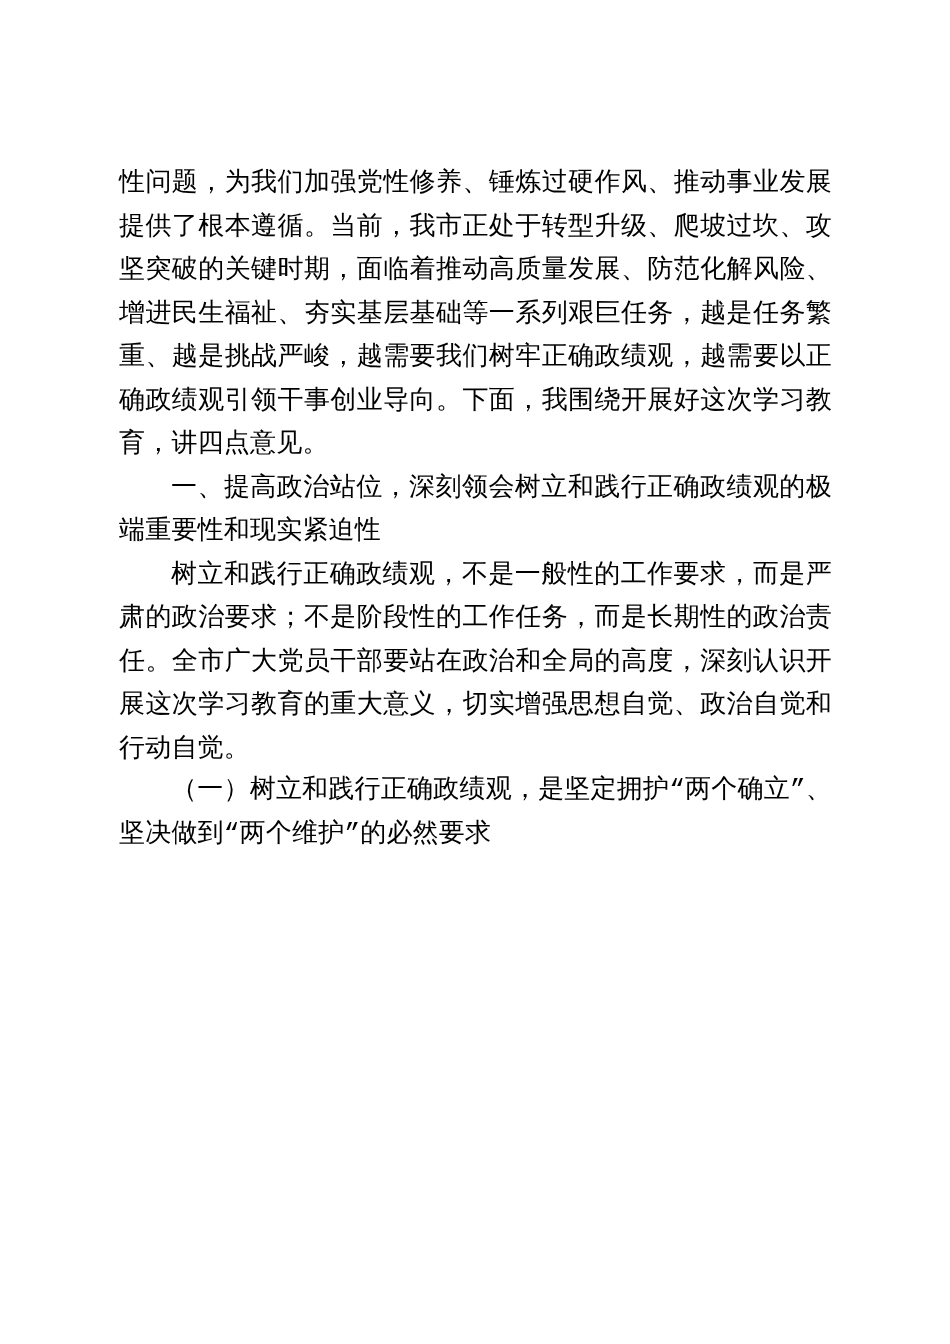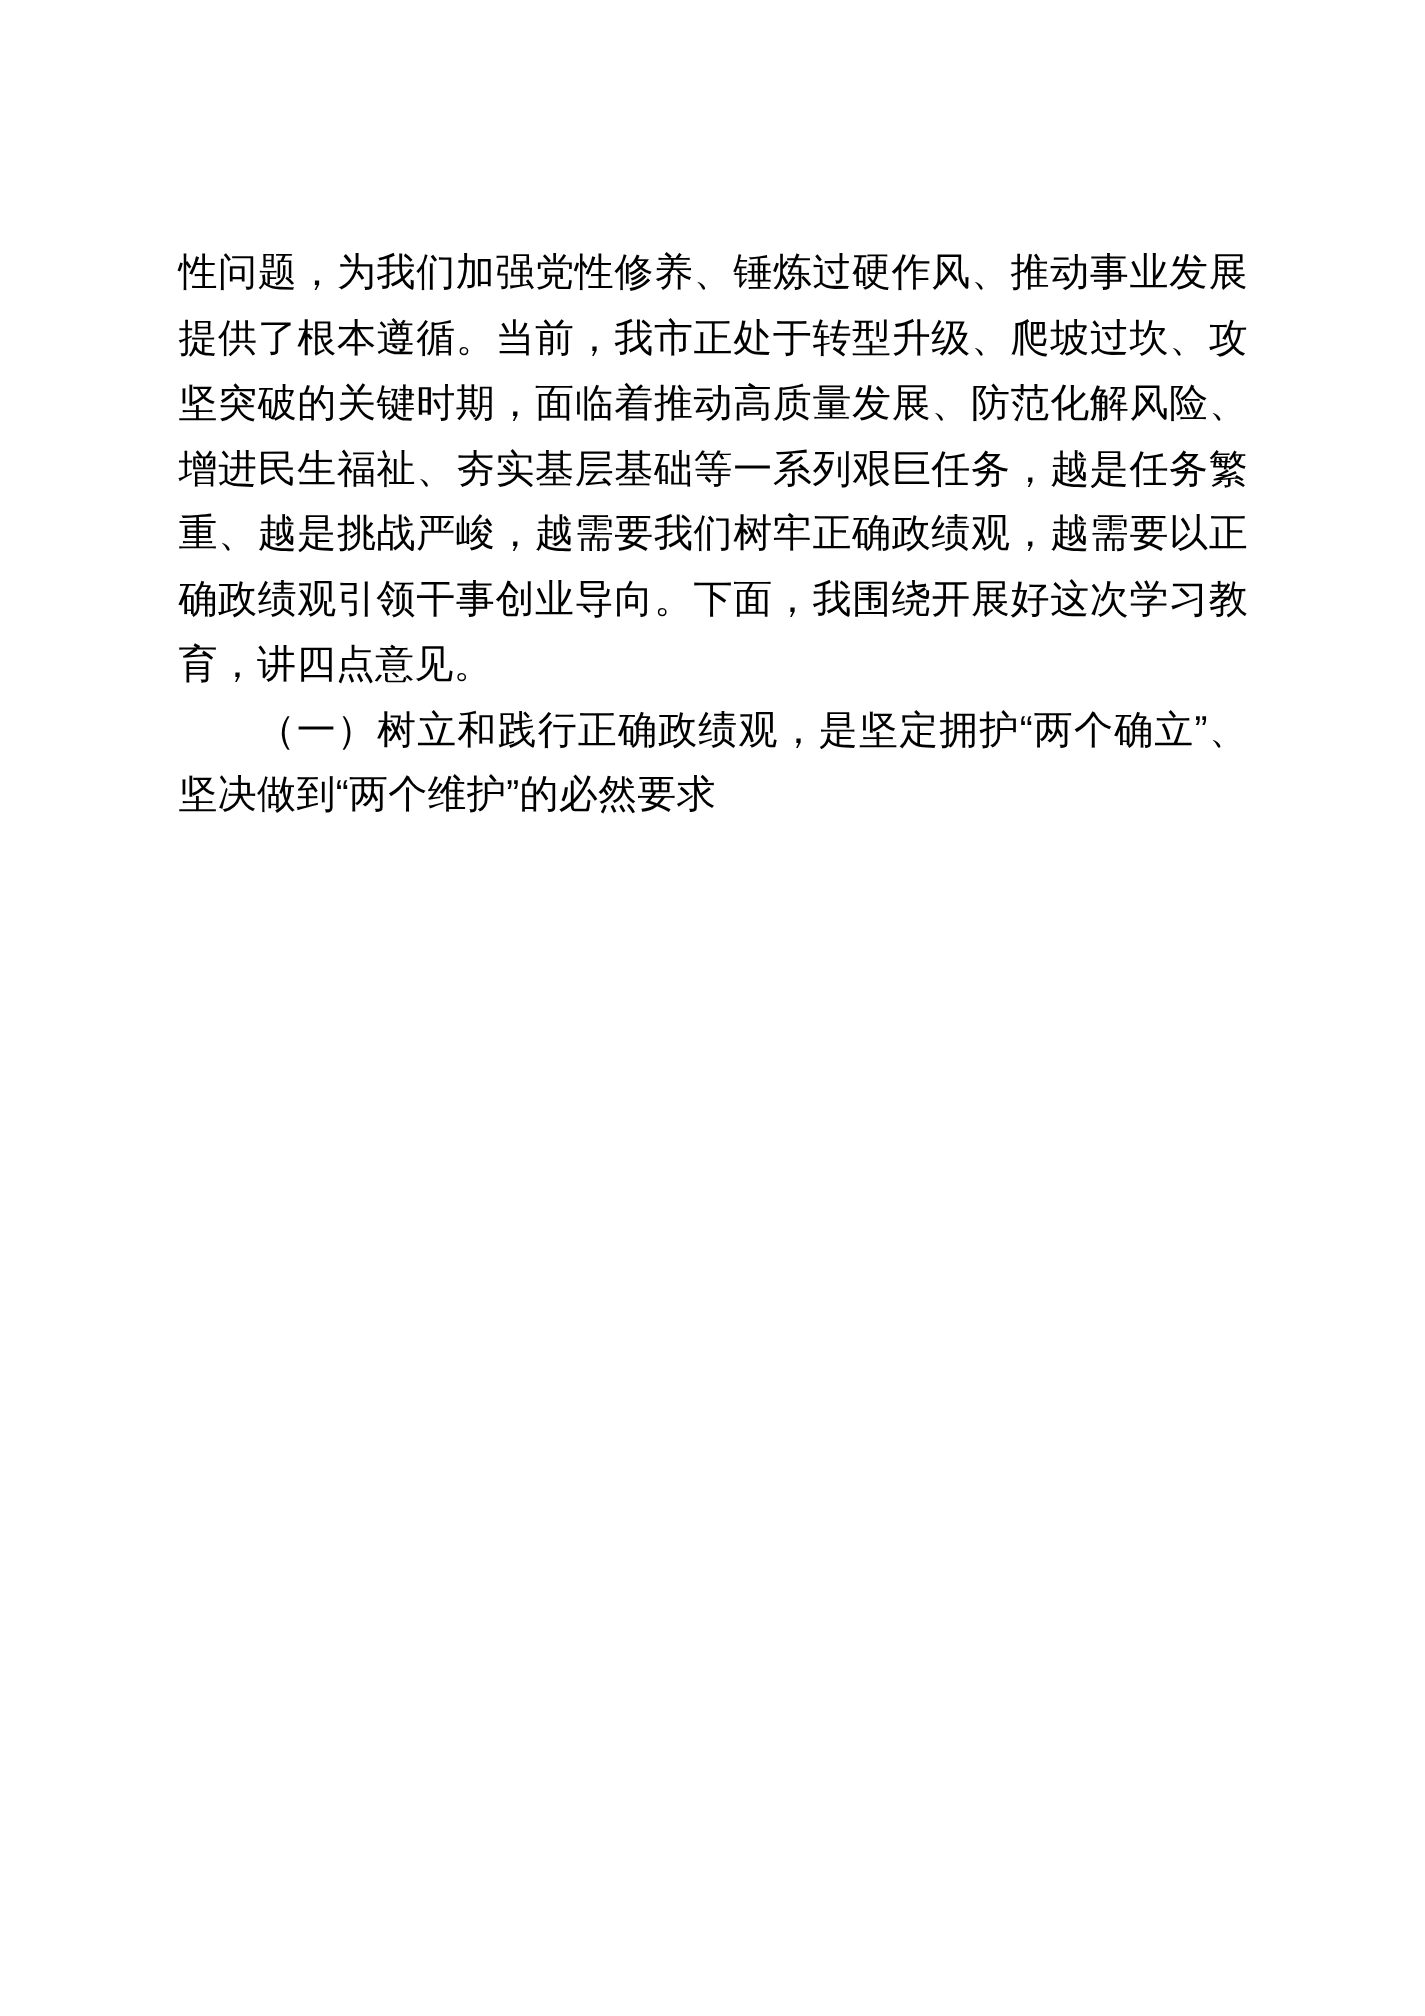--- a/index.html
+++ b/index.html
@@ -35,28 +35,30 @@
   }
   .no-indent {
     text-indent: 0;
   }
   .heading-level1 {
     font-family: sans-serif; 
     font-weight: bold;
     text-indent: 2em;
   }
   .heading-level2 {
-    font-family: Liberation Sans, sans-serif; 
+    font-family: Liberation Mono, monospace; 
     font-weight: bold;
     text-indent: 2em;
   }
 </style>
 </head>
 <body>
 
 <div class="page doc-text">
   <p class="body-para no-indent">性问题，为我们加强党性修养、锤炼过硬作风、推动事业发展提供了根本遵循。当前，我市正处于转型升级、爬坡过坎、攻坚突破的关键时期，面临着推动高质量发展、防范化解风险、增进民生福祉、夯实基层基础等一系列艰巨任务，越是任务繁重、越是挑战严峻，越需要我们树牢正确政绩观，越需要以正确政绩观引领干事创业导向。下面，我围绕开展好这次学习教育，讲四点意见。</p>
 
+  <h2 class="heading-level1 doc-text">一、提高政治站位，深刻领会树立和践行正确政绩观的极端重要性和现实紧迫性</h2>
 
+  <p class="body-para">树立和践行正确政绩观，不是一般性的工作要求，而是严肃的政治要求；不是阶段性的工作任务，而是长期性的政治责任。全市广大党员干部要站在政治和全局的高度，深刻认识开展这次学习教育的重大意义，切实增强思想自觉、政治自觉和行动自觉。</p>
 
   <h3 class="heading-level2 doc-text">（一）树立和践行正确政绩观，是坚定拥护“两个确立”、坚决做到“两个维护”的必然要求</h3>
 
 </div>
 
 </body></html>

